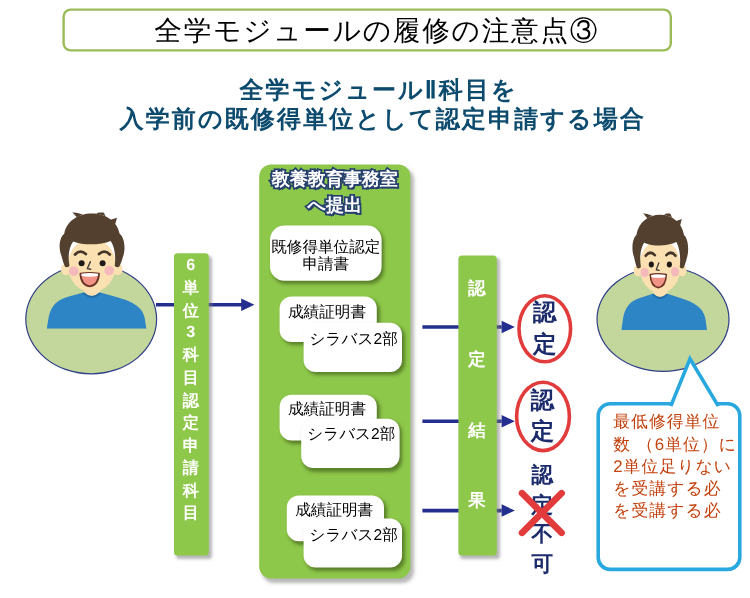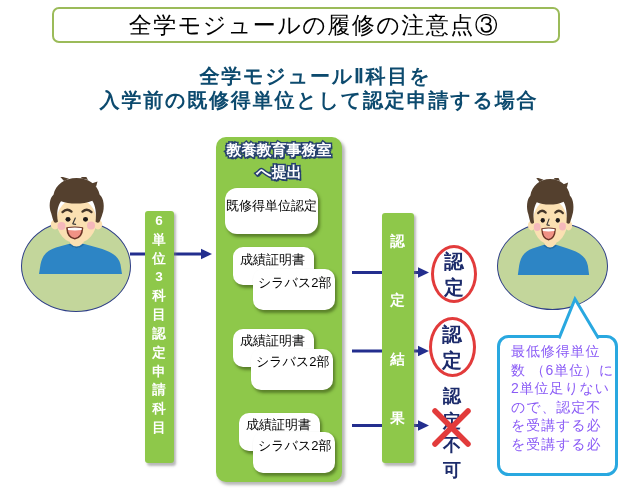--- a/index.html
+++ b/index.html
@@ -60,21 +60,21 @@
   .circle-2{left:428.5px;top:317px;width:47px;height:60px;}
   .result-circle .vchar{line-height:26px;}
   .result-rejected{left:432px;top:384px;width:40px;text-align:center;font-size:18px;
     font-weight:bold;color:#1c2b6b;z-index:2;}
   .result-rejected .vchar{line-height:24.6px;}
   .cross{left:428px;top:403px;z-index:3;}
 
   
   .bubble-svg{left:494px;top:294px;z-index:5;}
   .bubble-text{left:511px;top:342px;width:106px;font-size:14px;line-height:18.55px;
-    color:#8b5cf6;z-index:6;letter-spacing:0.9px;white-space:nowrap;}
+    color:#c2410c;z-index:6;letter-spacing:0.9px;white-space:nowrap;}
 
   .avatar{z-index:1;}
   .avatar-left{left:37.5px;top:177px;}
   .avatar-right{left:516.5px;top:177.5px;}
 </style>
 </head>
 <body>
 
 <div class="abs title-box">
   <span class="title-text">全学モジュールの履修の注意点③</span>
@@ -140,20 +140,21 @@
   </div>
 
 <div class="abs panel"></div>
 <div class="abs panel-header">
   <span class="outlined"><span class="stroke">教養教育事務室</span><span class="fill">教養教育事務室</span></span>
   <span class="outlined"><span class="stroke">へ提出</span><span class="fill">へ提出</span></span>
 </div>
 
 <div class="wbox app-box">
   <div>既修得単位認定</div>
+  <div>申請書</div>
 </div>
 
 <div class="wbox cert-box" style="left:233px;top:247px;"><span>成績証明書</span></div>
 <div class="wbox syl-box" style="left:253px;top:269px;"><span>シラバス2部</span></div>
 
 <div class="wbox cert-box" style="left:233px;top:328.5px;"><span>成績証明書</span></div>
 <div class="wbox syl-box" style="left:251px;top:348.5px;"><span>シラバス2部</span></div>
 
 <div class="wbox cert-box" style="left:239px;top:412.5px;"><span>成績証明書</span></div>
 <div class="wbox syl-box" style="left:253px;top:432px;"><span>シラバス2部</span></div>
@@ -216,16 +217,15 @@
   <g transform="translate(-494,-294)">
     <rect x="498.5" y="336.5" width="118" height="138" rx="10" fill="#ffffff" stroke="#29a8e0" stroke-width="3"></rect>
     <path d="M557,340.5 L575,297.5 L600,340.5 Z" fill="#ffffff"></path>
     <path d="M559,338.4 L575,299 L598.6,338.4" fill="none" stroke="#29a8e0" stroke-width="3" stroke-linejoin="miter"></path>
   </g>
 </svg>
 <div class="abs bubble-text">
     <div>最低修得単位</div>
     <div>数 （6単位）に</div>
     <div>2単位足りない</div>
-    <div>ので、認定不</div>
     <div>を受講する必</div>
     <div>を受講する必</div>
   </div>
 
 </body></html>

